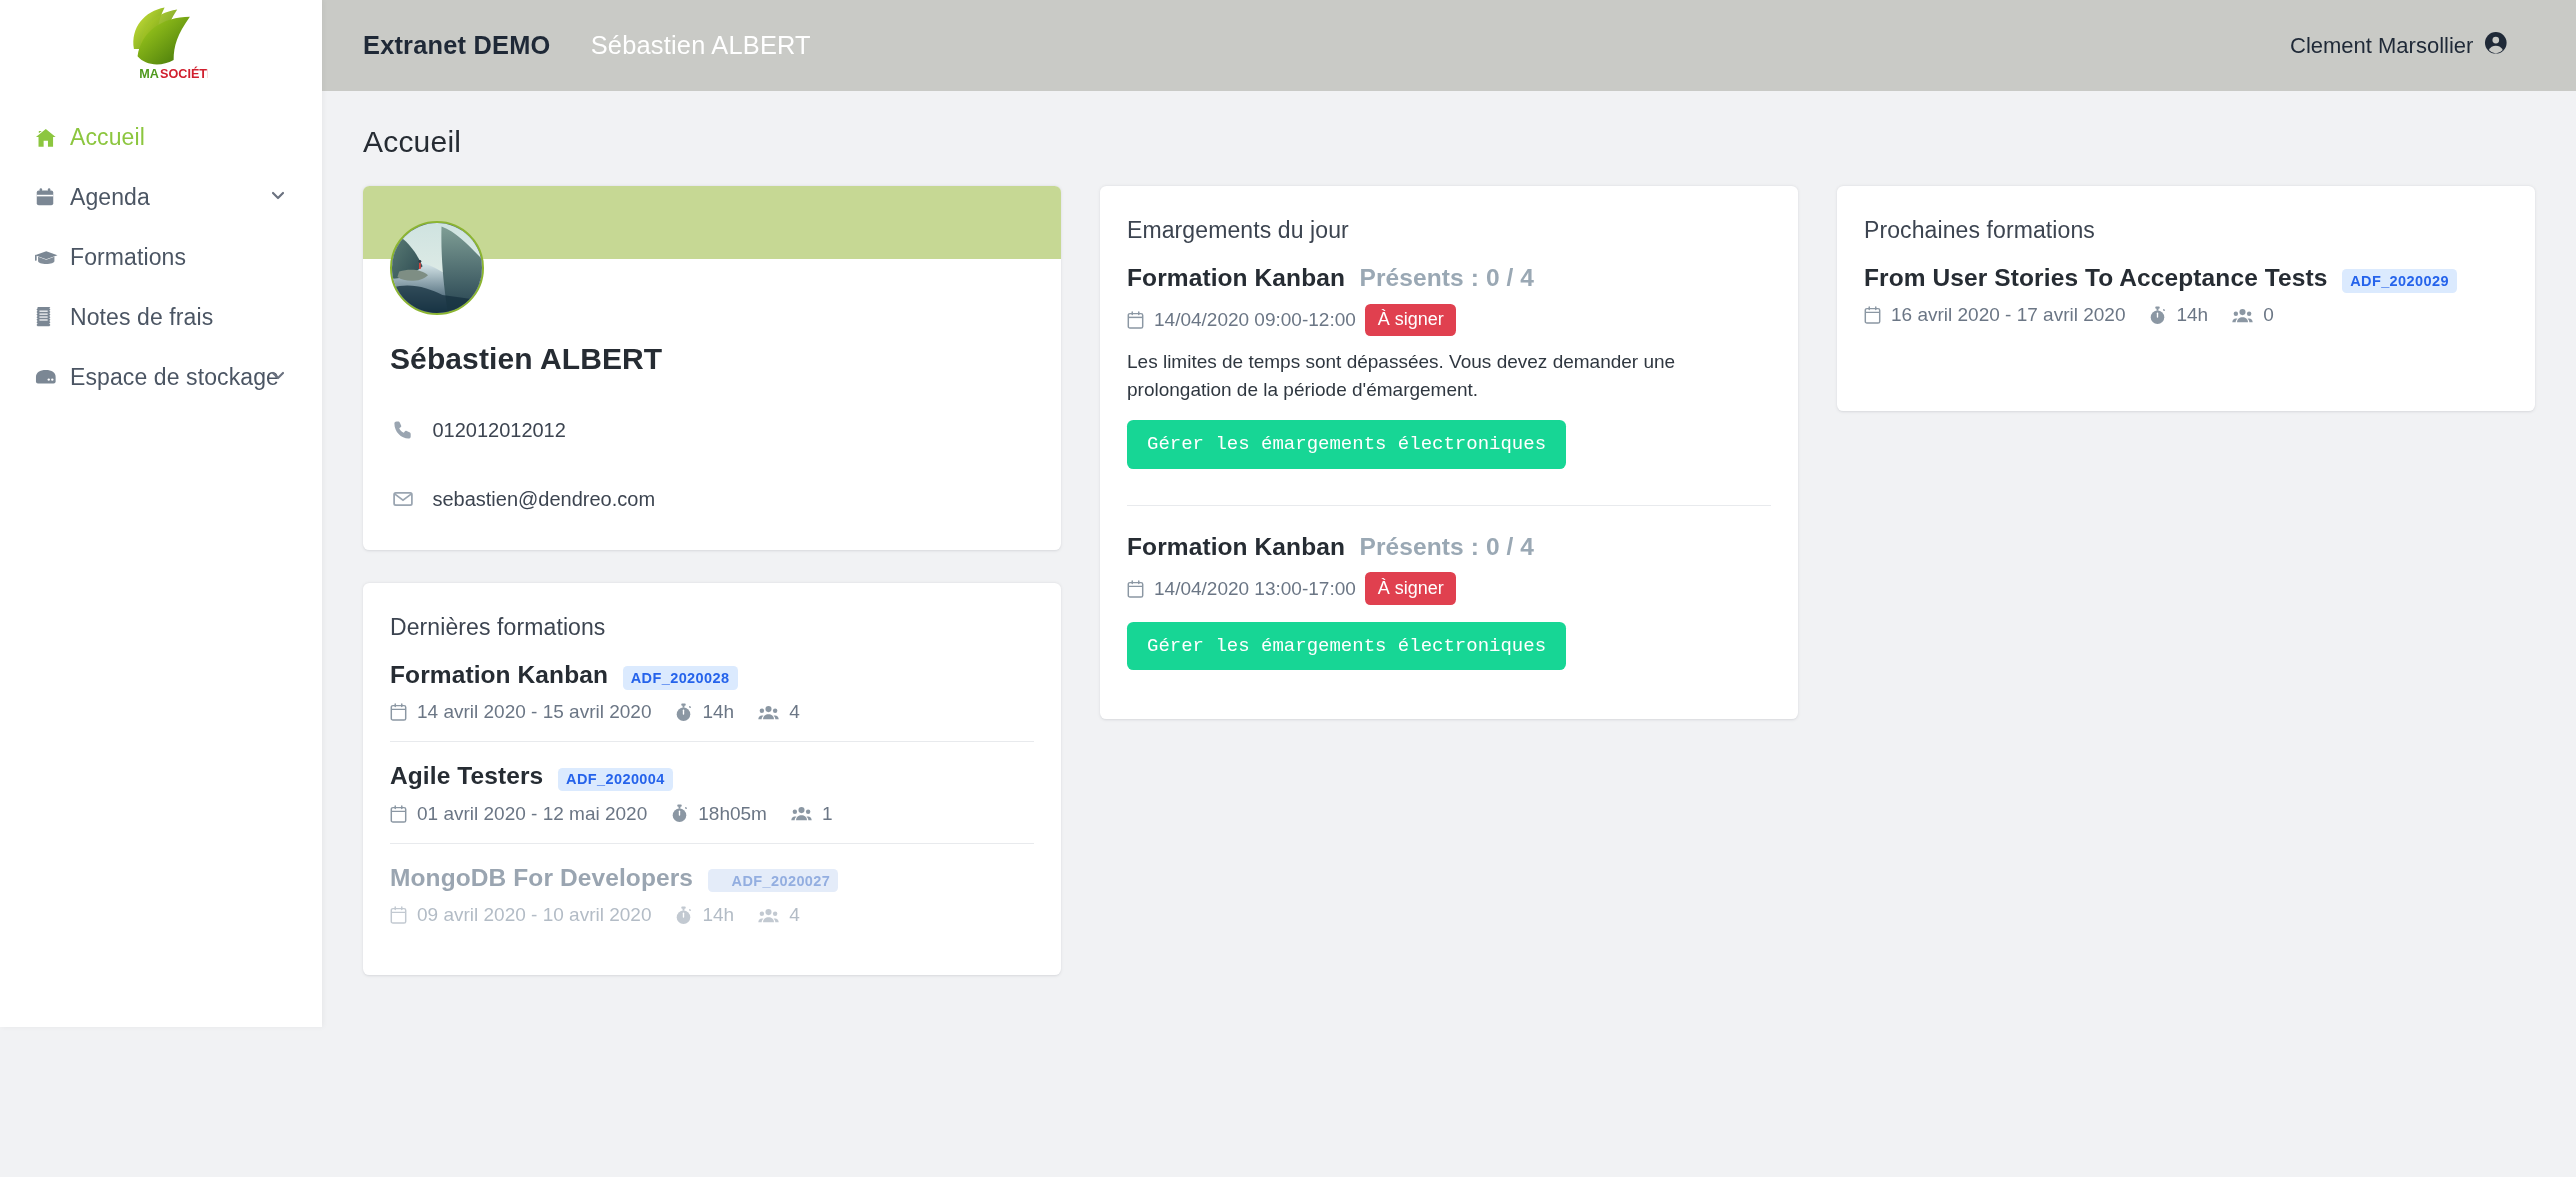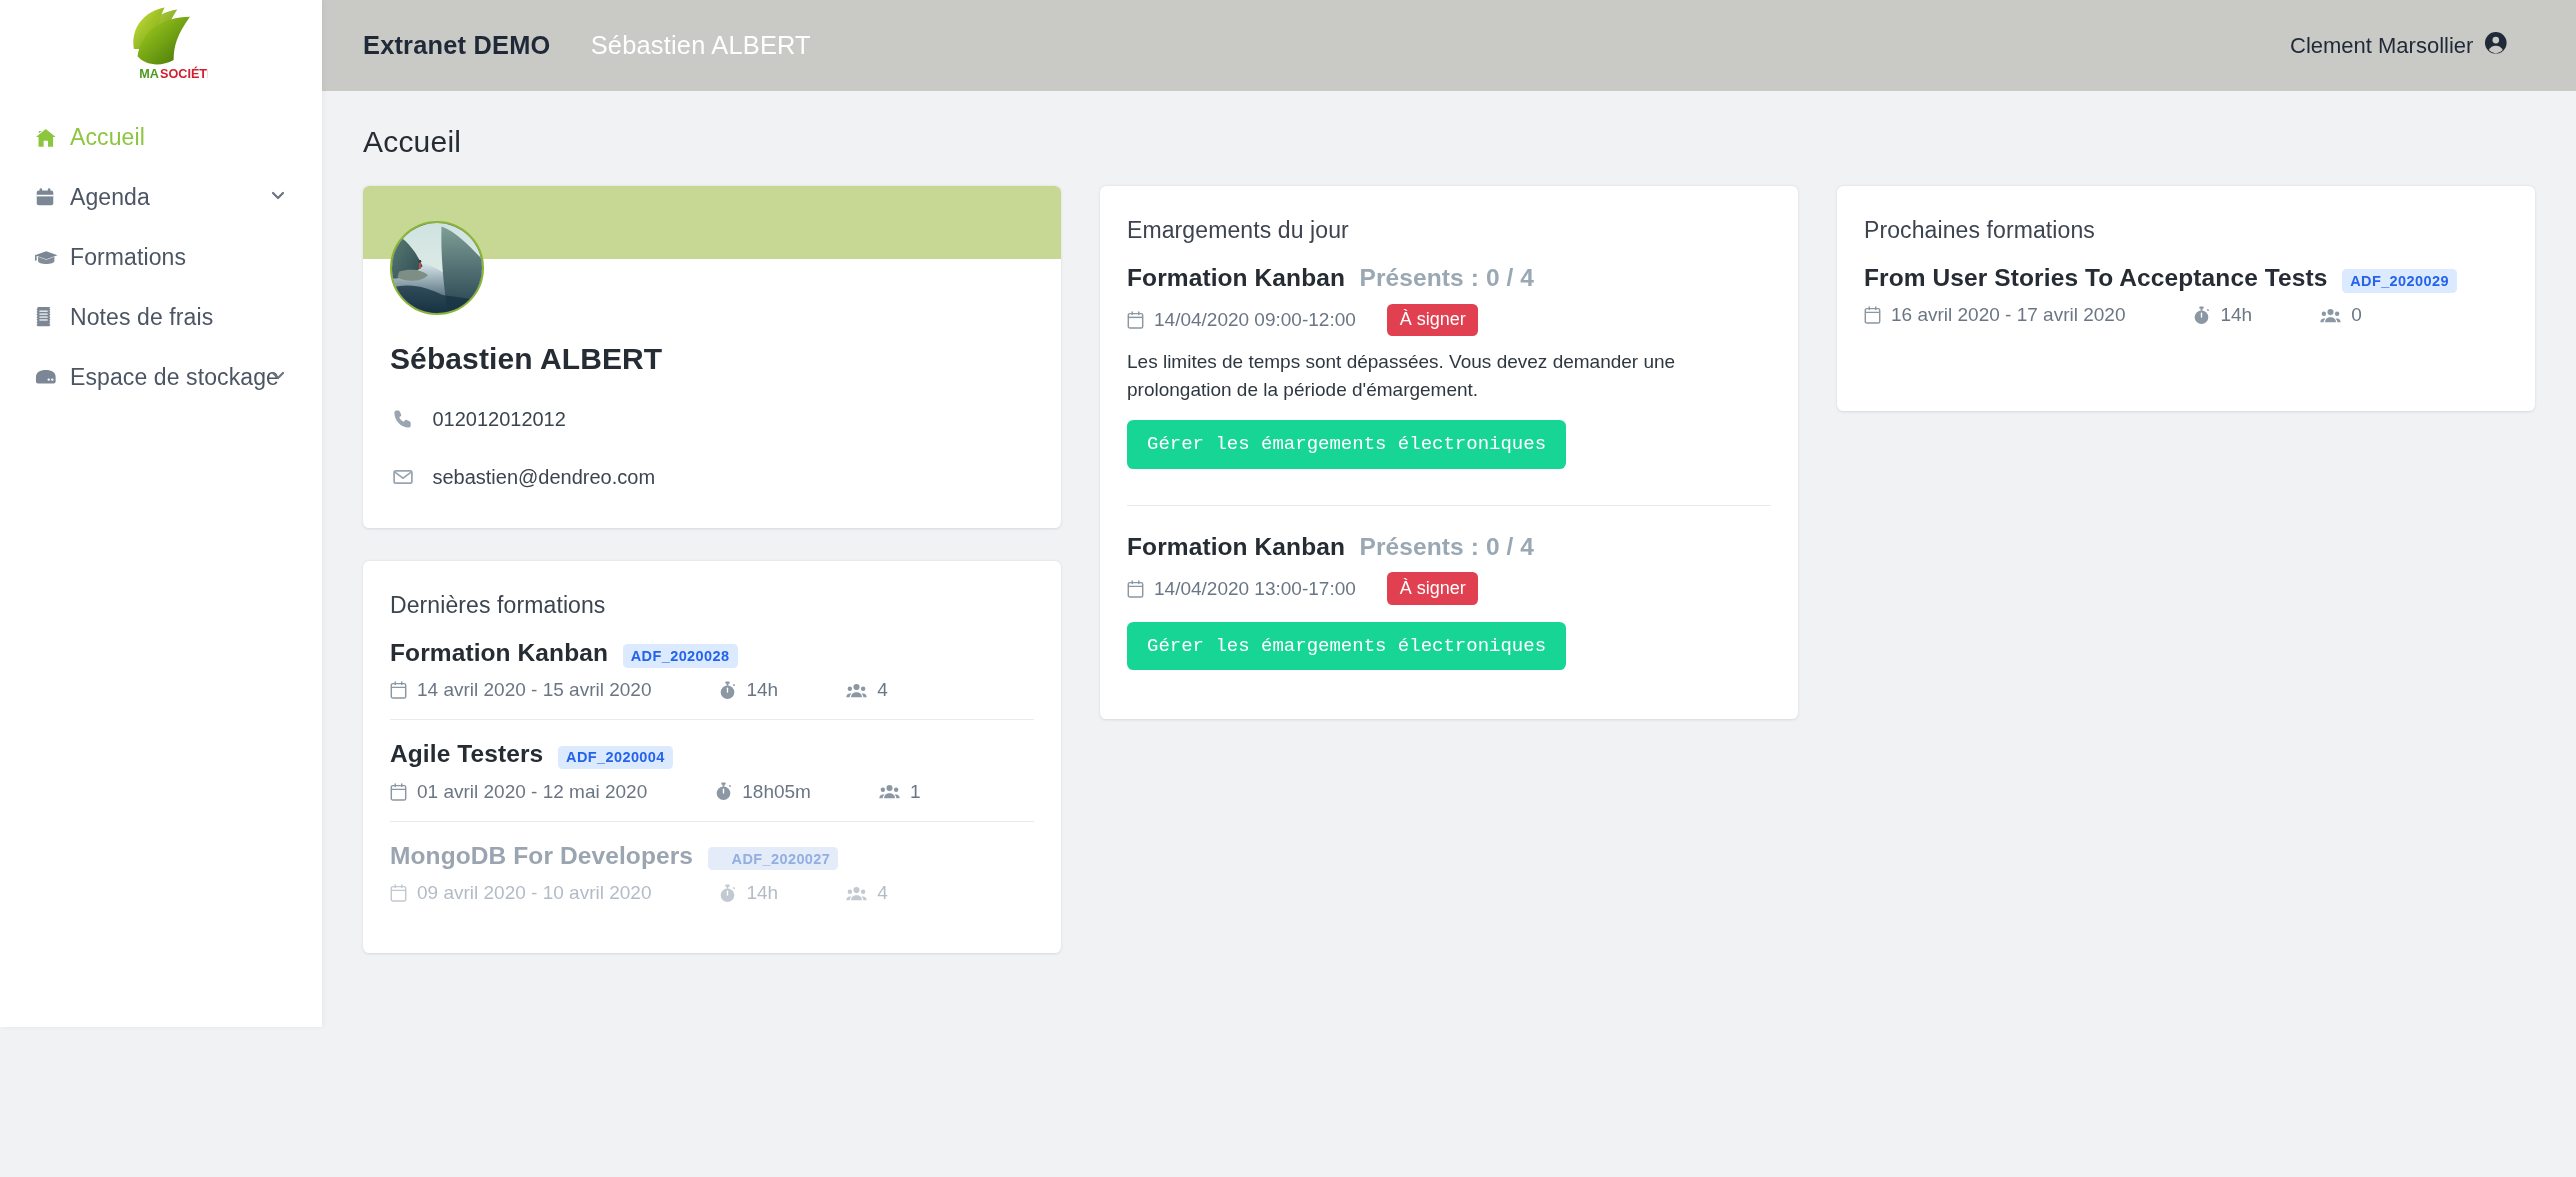--- a/index.html
+++ b/index.html
@@ -96,21 +96,21 @@
     border: 2.7px solid #8cb532; margin-top: -38px;
     overflow: hidden; position: relative; background: #2e4a5a;
   }
   .avatar-img { position: absolute; inset: 0; }
   .profile-name {
     font-size: 30px; font-weight: bold; color: #262c33;
     margin-top: 27px; letter-spacing: 0.1px;
   }
   .info-row {
     display: flex; align-items: flex-start; gap: 17px;
-    margin-top: 29px;
+    margin-top: 40px;
     text-align: center;
   }
   .info-icon { color: #9aa5b1; min-width: 25.4px; display: flex; justify-content: center; padding-top: 2.7px; }
   .info-text { font-size: 20px; color: #3c4450; line-height: 1.45; }
 
   
   .row-block { padding: 20px 0 18px 0; }
   .row-block:first-of-type { padding-top: 27px; }
   .row-sep { border-top: 0.9px solid #e8eaed; }
   .row-head {
@@ -125,21 +125,21 @@
   }
   .badge-ref {
     background: #dbeafe; color: #2563eb;
     font-size: 14.5px; font-weight: bold;
     padding: 3.6px 8.2px; border-radius: 4.5px;
     letter-spacing: 0.4px; white-space: nowrap;
   }
   .badge-ref.muted { background: #e4ecf9; color: #93aee0; padding-left: 24px; }
 
   .row-meta {
-    display: flex; align-items: center; gap: 23px;
+    display: flex; align-items: center; gap: 1px;
     margin-top: 11.8px; flex-wrap: wrap;
   }
   .meta-item { display: flex; align-items: center; gap: 10px; }
   .meta-icon { color: #8b97a3; display: flex; align-items: center; }
   .meta-icon.muted { color: #c2c9d1; }
   .meta-text { font-size: 19px; color: #6b7685; white-space: nowrap; }
   .meta-text.muted { color: #b3bcc6; }
   .meta-gap { width: 22px; }
 
   .badge-sign {

